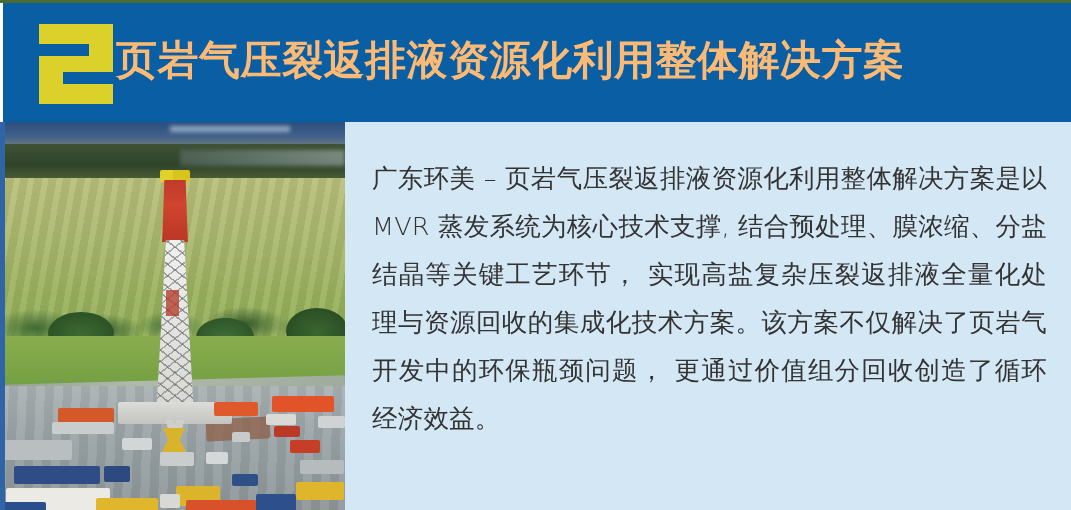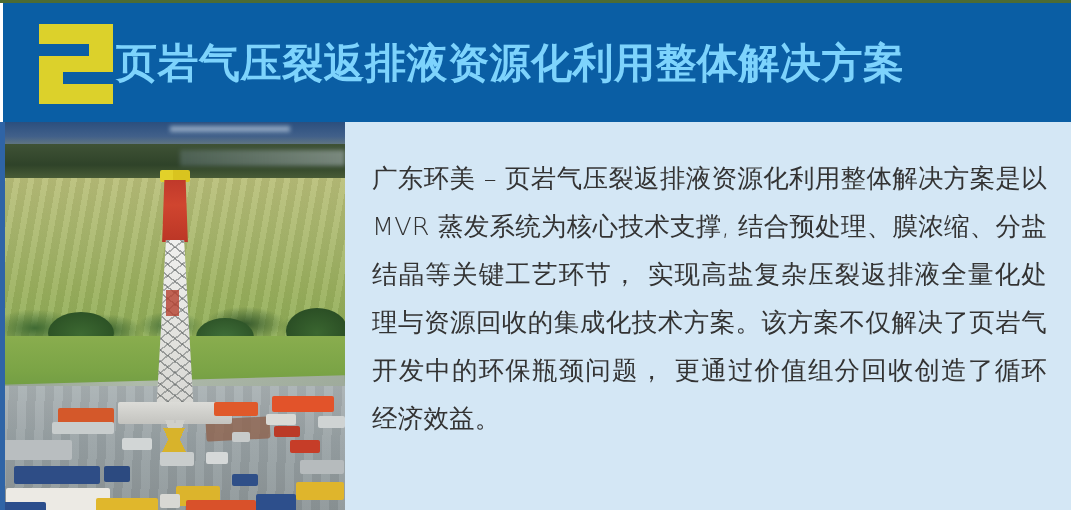--- a/index.html
+++ b/index.html
@@ -61,27 +61,27 @@
     height: 84px;
     z-index: 2;
   }
   .badge-number svg { display: block; width: 100%; height: 100%; }
 
   .banner-title {
     position: absolute;
     left: 116px;
     top: 50%;
     transform: translateY(-50%);
-    color: #7dd3fc;
+    color: #fdba74;
     font-size: 41px;
     font-weight: bold;
     letter-spacing: 0.5px;
     line-height: 1;
     white-space: nowrap;
-    font-family: Liberation Serif, serif;
+    font-family: Liberation Mono, monospace;
   }
 
   
   .content {
     position: absolute;
     left: 0;
     top: 122px;
     width: 1071px;
     height: 388px;
     background: #22c55e;

